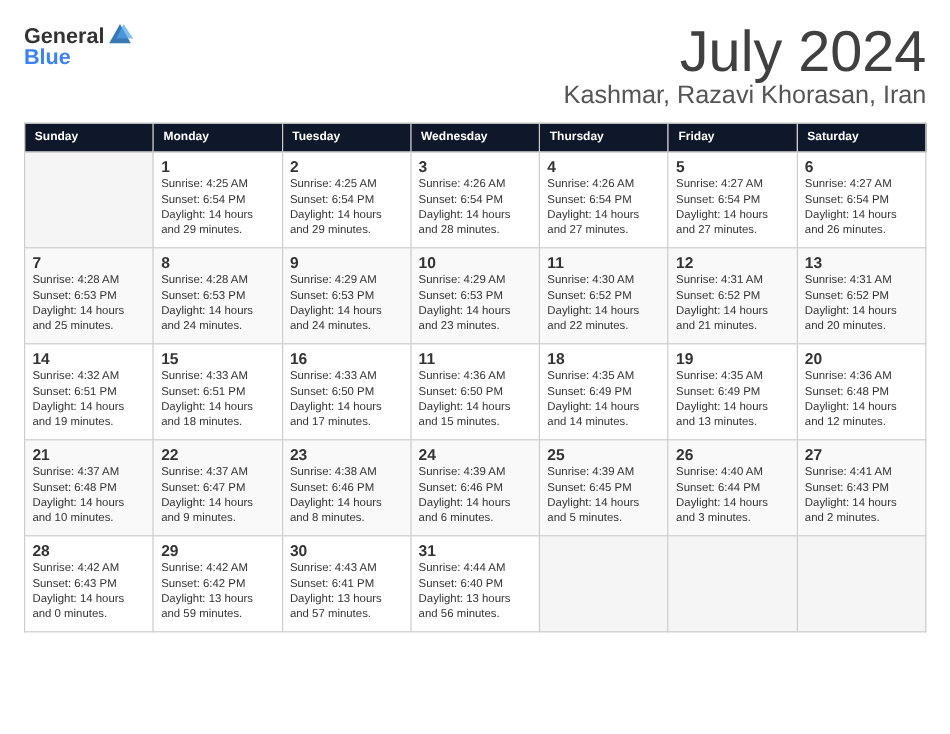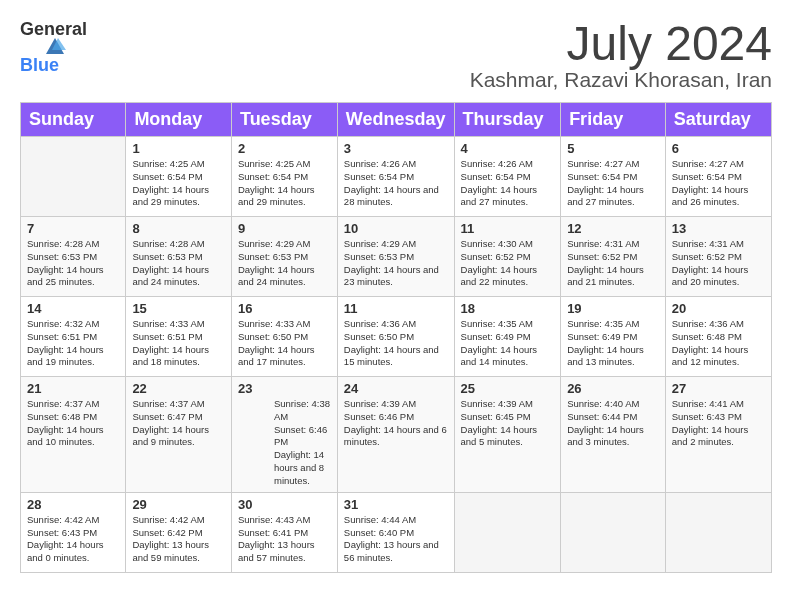--- a/index.html
+++ b/index.html
@@ -28,25 +28,25 @@
     .location-title {
       font-size: 21px;
       color: #555;
     }
     .calendar {
       width: 100%;
       border-collapse: collapse;
       margin-top: 5px;
     }
     .calendar th {
-      background-color: #8b5cf6;
+      background-color: #0f172a;
       color: #fff;
       text-align: left;
       padding: 6px 8px;
-      font-size: 18px;
+      font-size: 10px;
       border: 1px solid #ccc;
     }
     .calendar td {
       border: 1px solid #ccc;
       vertical-align: top;
       padding: 4px 6px;
       width: calc(100% / 7);
       height: 80px;
       background: #fff;
     }
@@ -77,21 +77,21 @@
       flex-direction: column;
       line-height: 1;
     }
   </style>
 </head>
 <body>
 
 <div class="header-section">
   <div class="logo-wrapper">
     <div class="logo-text">
-      <div style="display:flex; align-items:center;flex-direction:column;">
+      <div style="display:flex; align-items:center;">
         <span style="font-size:18px; font-weight:bold; color:#333;">General</span>
         <svg width="22" height="22" viewBox="0 0 22 22" style="margin-left:2px; margin-top:-2px;">
           <polygon points="11,2 20,18 2,18" fill="#1a5fa8" opacity="0.85"></polygon>
           <polygon points="14,2 22,14 8,14" fill="#4da6e8" opacity="0.7"></polygon>
         </svg>
       </div>
       <span style="font-size:18px; font-weight:bold; color:#3b82f6; margin-top:-2px;">Blue</span>
     </div>
   </div>
   <div class="title-section">
@@ -248,21 +248,21 @@
 Daylight: 14 hours and 10 minutes.</div>
         </td>
         <td>
           <span class="day-number">22</span>
           <div class="day-info" style="white-space: pre-line;">Sunrise: 4:37 AM
 Sunset: 6:47 PM
 Daylight: 14 hours and 9 minutes.</div>
         </td>
         <td>
           <span class="day-number">23</span>
-          <div class="day-info" style="white-space: pre-line; margin-left: 36px;">Sunrise: 4:38 AM
+          <div class="day-info" style="white-space: pre-line;">Sunrise: 4:38 AM
 Sunset: 6:46 PM
 Daylight: 14 hours and 8 minutes.</div>
         </td>
         <td>
           <span class="day-number">24</span>
           <div class="day-info" style="white-space: pre-line;">Sunrise: 4:39 AM
 Sunset: 6:46 PM
 Daylight: 14 hours and 6 minutes.</div>
         </td>
         <td>

